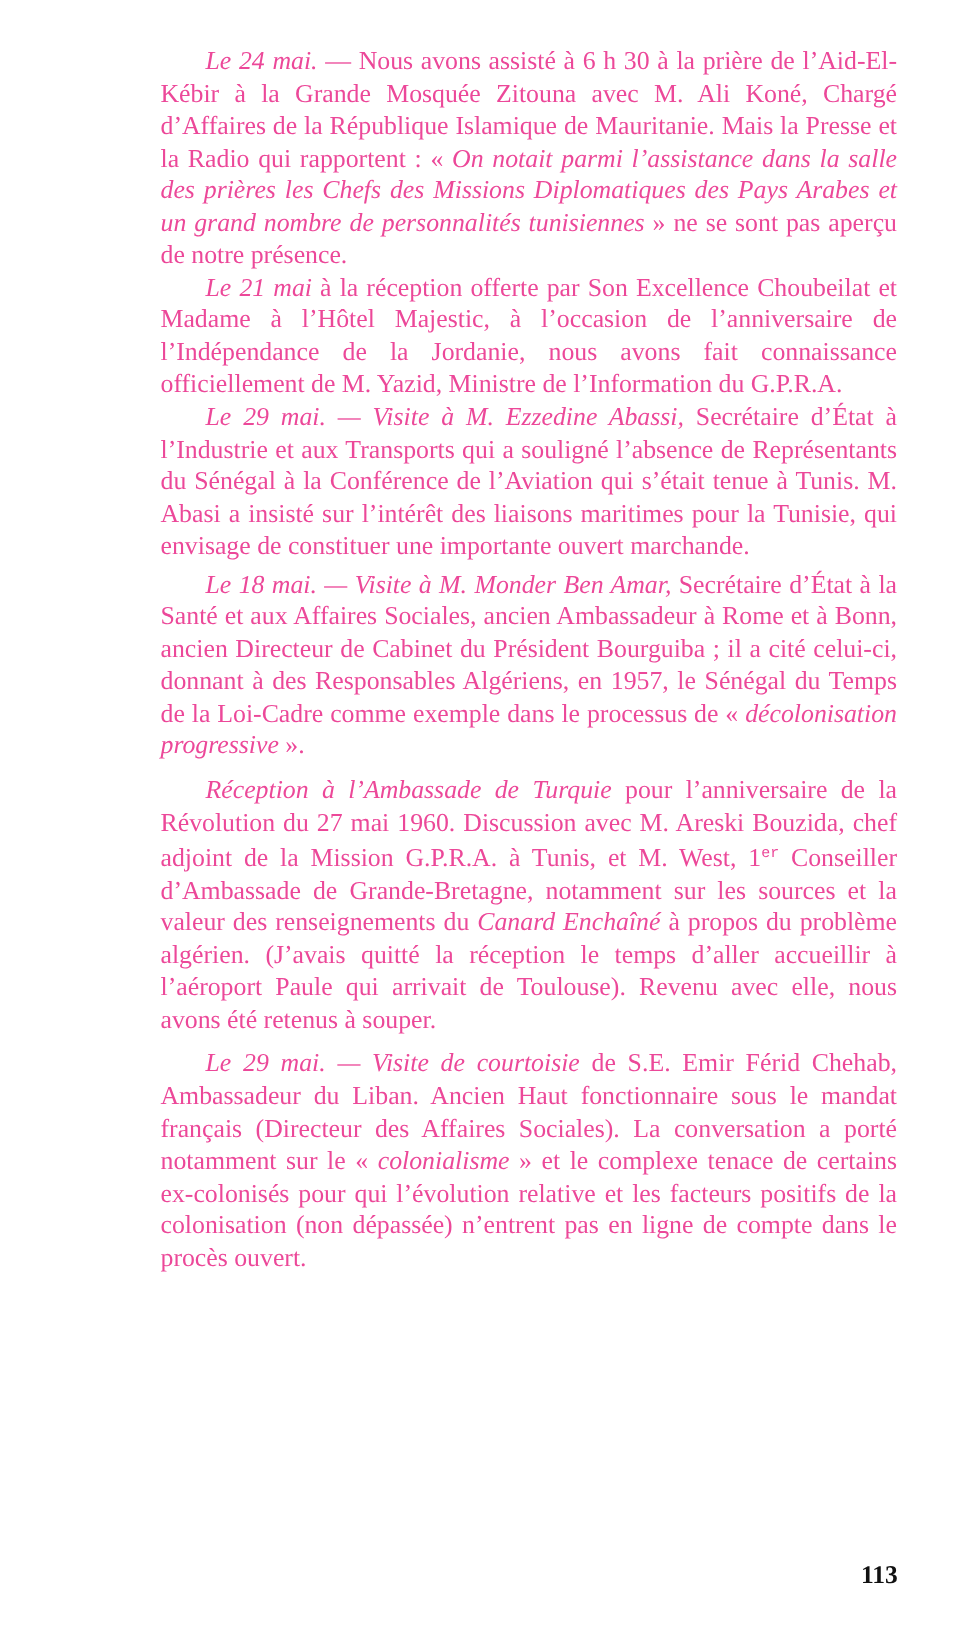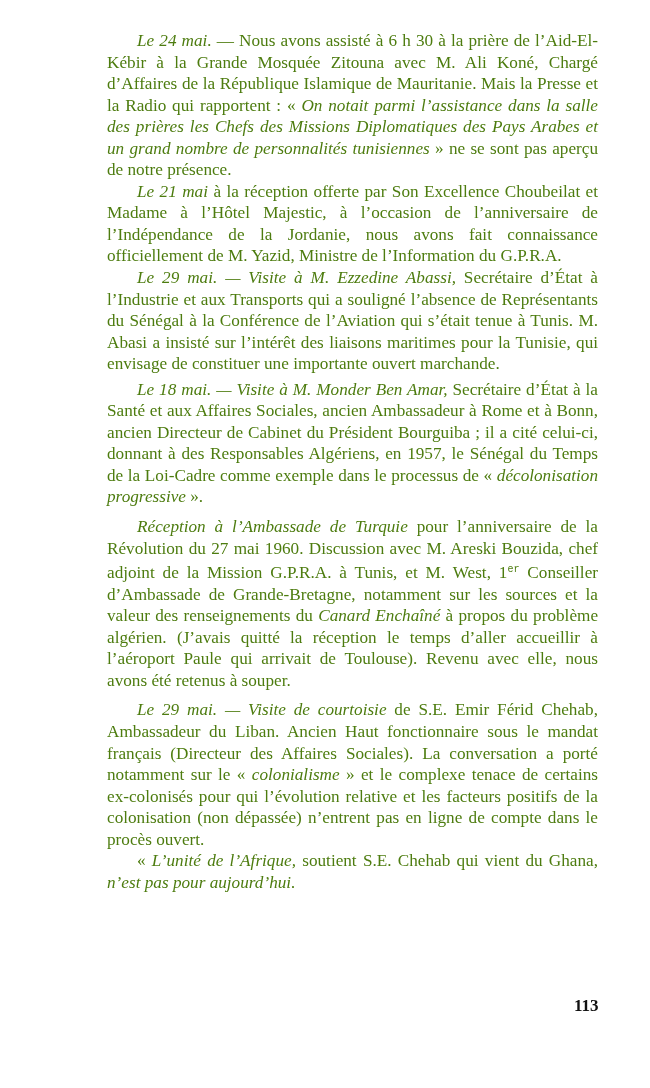--- a/index.html
+++ b/index.html
@@ -5,32 +5,32 @@
   html, body { margin: 0; padding: 0; background: #ffffff; }
   body { width: 650px; height: 1088px; position: relative; overflow: hidden; }
   .page {
     position: absolute;
     left: 107px;
     top: 30px;
     width: 491px;
     font-family: "Liberation Serif", "DejaVu Serif", serif;
     font-size: 17.2px;
     line-height: 21.55px;
-    color: #4d7c0f;
+    color: #ec4899;
     text-align: justify;
   }
   .para { margin: 0; text-indent: 30px; }
   .para.gap { margin-top: 4px; }
   .para.gap2 { margin-top: 8px; }
   .page i { font-style: italic; }
   .sup { font-size: 10px; vertical-align: 6px; font-family: Liberation Mono, monospace; }
   .pagenum {
     position: absolute;
     left: 574px;
-    top: 996px;
+    top: 1040px;
     font-family: "Liberation Serif", "DejaVu Serif", serif;
     font-weight: bold;
     font-size: 17px;
     color: #111;
   }
 </style>
 </head>
 <body>
 
 <div class="page">
@@ -45,18 +45,15 @@
   </p>
   <p class="para gap">
     <i>Le 18 mai. — Visite à M. Monder Ben Amar,</i><span> Secrétaire d’État à la Santé et aux Affaires Sociales, ancien Ambassadeur à Rome et à Bonn, ancien Directeur de Cabinet du Président Bourguiba ; il a cité celui-ci, donnant à des Responsables Algériens, en 1957, le Sénégal du Temps de la Loi-Cadre comme exemple dans le processus de « </span><i>décolonisation progressive</i><span> ».</span>
   </p>
   <p class="para gap2">
     <i>Réception à l’Ambassade de Turquie</i><span> pour l’anniversaire de la Révolution du 27 mai 1960. Discussion avec M. Areski Bouzida, chef adjoint de la Mission G.P.R.A. à Tunis, et M. West, 1</span><span class="sup">er</span><span> Conseiller d’Ambassade de Grande-Bretagne, notamment sur les sources et la valeur des renseignements du </span><i>Canard Enchaîné</i><span> à propos du problème algérien. (J’avais quitté la réception le temps d’aller accueillir à l’aéroport Paule qui arrivait de Toulouse). Revenu avec elle, nous avons été retenus à souper.</span>
   </p>
   <p class="para gap2">
     <i>Le 29 mai. — Visite de courtoisie</i><span> de S.E. Emir Férid Chehab, Ambassadeur du Liban. Ancien Haut fonctionnaire sous le mandat français (Directeur des Affaires Sociales). La conversation a porté notamment sur le « </span><i>colonialisme</i><span> » et le complexe tenace de certains ex-colonisés pour qui l’évolution relative et les facteurs positifs de la colonisation (non dépassée) n’entrent pas en ligne de compte dans le procès ouvert.</span>
   </p>
-  <p class="para">
-    <span>« </span><i>L’unité de l’Afrique,</i><span> soutient S.E. Chehab qui vient du Ghana, </span><i>n’est pas pour aujourd’hui.</i>
-  </p>
 </div>
 
 <div class="pagenum">113</div>
 
 </body></html>

